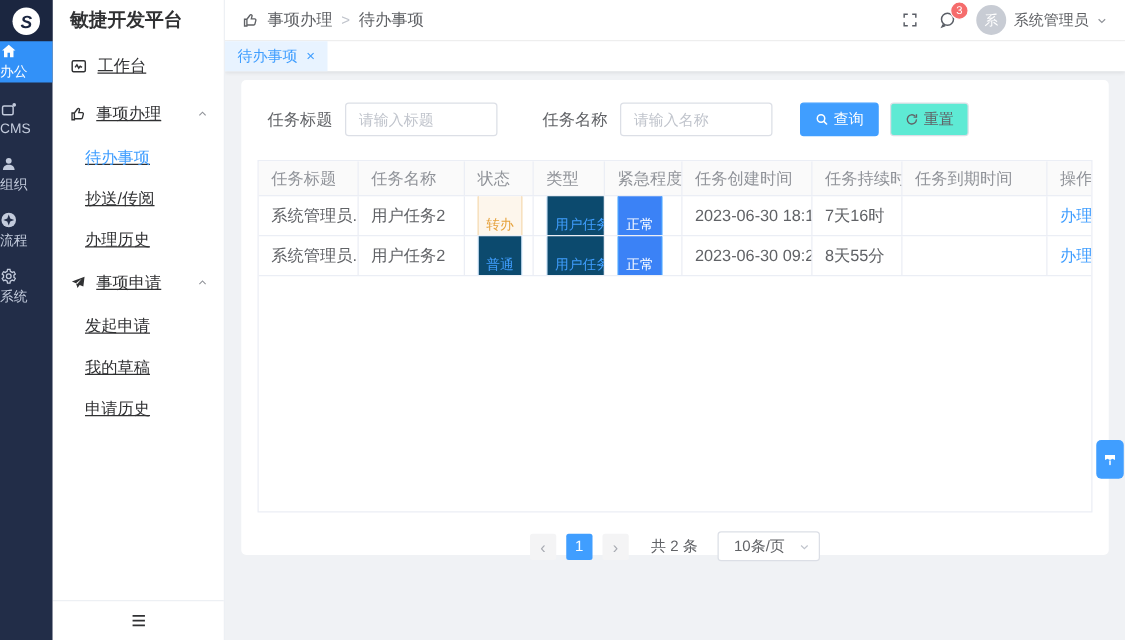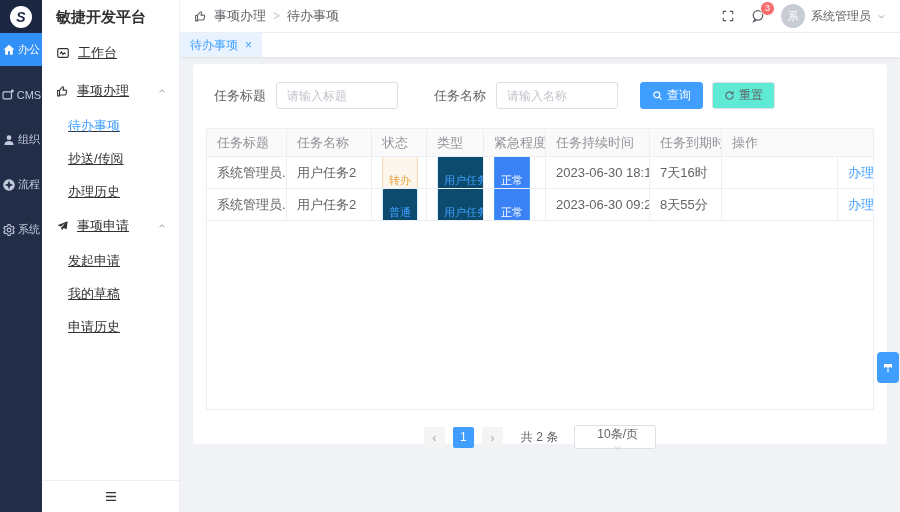--- a/index.html
+++ b/index.html
@@ -4,21 +4,21 @@
 <style>
   * { box-sizing: border-box; margin: 0; padding: 0; }
   html,body { width:900px; height:512px; overflow:hidden; }
   body { font-family:"Liberation Sans","DejaVu Sans",sans-serif; background:#f0f2f5; position:relative; font-size:13px; color:#303133; }
   svg { display:block; }
 
   
   .rail { position:absolute; left:0; top:0; width:42px; height:512px; background:#222d48; z-index:5; }
   .rail-logo { height:33px; display:flex; align-items:center; justify-content:center; background:#1b2640; }
   .logo-circle { width:22px; height:22px; border-radius:50%; background:#fff; color:#1b2640; font-weight:bold; font-size:14px; display:flex; align-items:center; justify-content:center; font-style:italic; }
-  .rail-item { height:33px; margin-bottom:12px; display:flex; flex-direction:row; align-items:center; justify-content:center; gap:2px; color:#c3cbdc; font-size:11px; cursor:pointer; }
+  .rail-item { height:33px; margin-bottom:12px; display:flex; flex-direction:column; align-items:flex-start; justify-content:center; gap:2px; color:#c3cbdc; font-size:11px; cursor:pointer; }
   .rail-item:first-of-type { margin-top:0; }
   .rail-item.active { background:#3291f8; color:#ffffff; }
   .rail-item .ricon { height:14px; display:flex; align-items:center; justify-content:center; }
 
   
   .sidebar { position:absolute; left:42px; top:0; width:138px; height:512px; background:#fff; border-right:1px solid #edf0f4; z-index:4; }
   .sidebar-title { height:33px; line-height:33px; padding-left:14px; font-size:15px; font-weight:bold; color:#303133; white-space:nowrap; }
   .menu { padding-top:0;text-decoration:underline; }
   .menu-item { display:flex; align-items:center; cursor:pointer; color:#303133; font-size:13px; position:relative; padding-left:14px; }
   .menu-top { height:40px; }
@@ -74,21 +74,21 @@
   .tag-blue { color:#409eff; background:#0c4a6e; border-color:#d9ecff; }
   .tag-solid { color:#fff; background:#3b82f6; border-color:#409eff; }
   .link { color:#409eff; cursor:pointer; }
 
   
   .pagination { display:flex; align-items:center; justify-content:center; gap:8px; margin-top:15px; font-size:12px; color:#606266; }
   .page-btn { width:21px; height:21px; background:#f4f4f5; border-radius:2px; display:flex; align-items:center; justify-content:center; color:#a8abb2; font-size:13px; cursor:pointer; }
   .page-num { width:21px; height:21px; border-radius:2px; display:flex; align-items:center; justify-content:center; font-size:12px; cursor:pointer; }
   .page-num.active { background:#409eff; color:#fff; }
   .page-total { margin:0 8px 0 10px; }
-  .page-size { width:82px; height:24px; border:1px solid #dcdfe6; border-radius:3px; display:flex; align-items:center; justify-content:space-between; padding:0 7px 0 12px; color:#606266; cursor:pointer; background:#fff;flex-direction:column; }
+  .page-size { width:82px; height:24px; border:1px solid #dcdfe6; border-radius:3px; display:flex; align-items:center; justify-content:space-between; padding:0 7px 0 12px; color:#606266; cursor:pointer; background:#fff; }
 
   
   .theme-btn { position:absolute; right:1px; top:352px; width:22px; height:31px; background:#409eff; border-radius:4px; display:flex; align-items:center; justify-content:center; cursor:pointer; z-index:6; }
 </style>
 </head>
 <body>
 
 <div class="rail">
   <div class="rail-logo">
     <div class="logo-circle">S</div>
@@ -282,20 +282,21 @@
         </button>
       </div>
 
       <div class="table">
         <div class="thead-row">
             <div class="th">任务标题</div>
             <div class="th">任务名称</div>
             <div class="th">状态</div>
             <div class="th">类型</div>
             <div class="th">紧急程度</div>
+            <div class="th">任务创建时间</div>
             <div class="th">任务持续时间</div>
             <div class="th">任务到期时间</div>
             <div class="th">操作</div>
           </div>
         <div>
             <div class="tr">
               <div class="td">系统管理员...</div>
               <div class="td">用户任务2</div>
               <div class="td">
                 <span class="tag tag-warning">转办</span>

